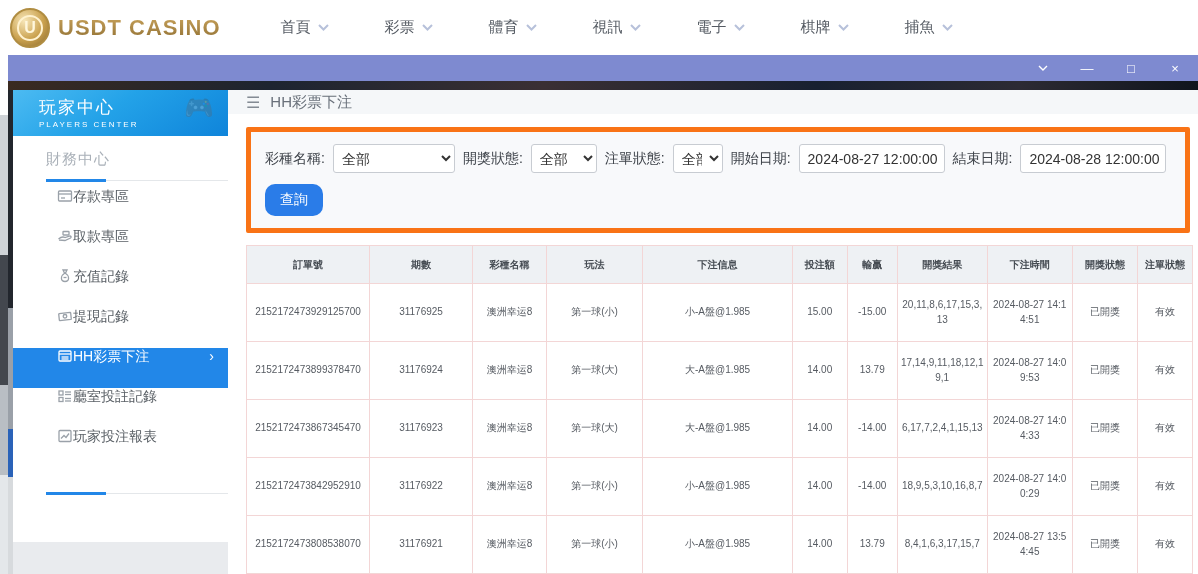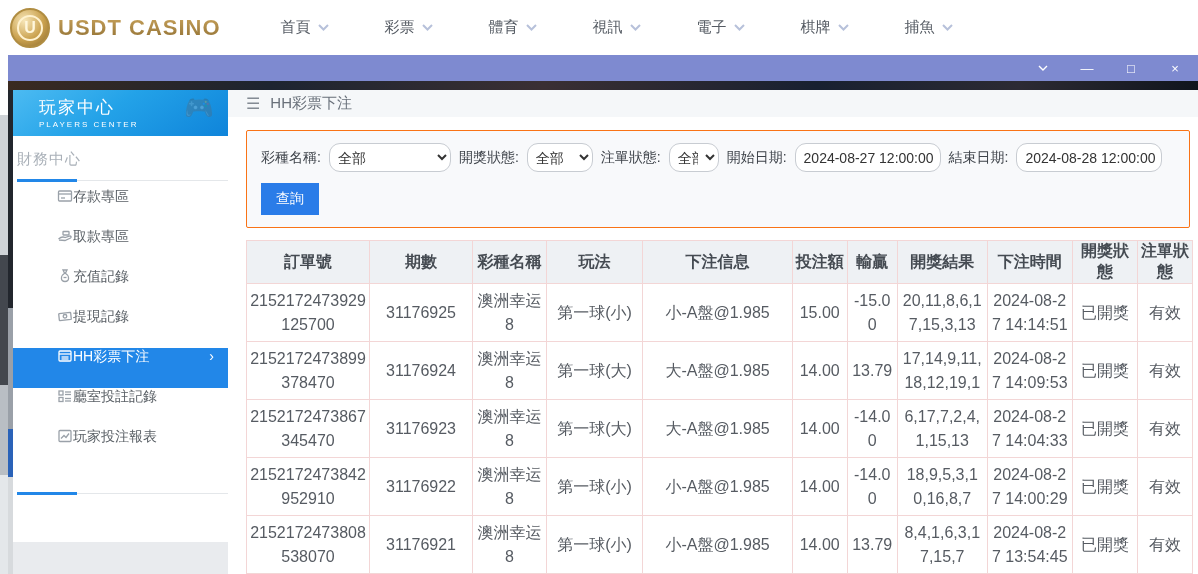--- a/index.html
+++ b/index.html
@@ -38,21 +38,21 @@
   .win-gutter { width:5px; background:linear-gradient(180deg,#22262d 0 45%,#9aa0a8 45% 70%,#2a62b8 70% 80%,#d7dadd 80%); }
 
   
   .sidebar { width:215px; background:#fff; display:flex; flex-direction:column; }
   .sb-header { height:46px; position:relative; overflow:hidden;
     background:linear-gradient(145deg,#4cbbf2 0%,#23a2e8 45%,#0f84da 100%);
     color:#fff; padding:6px 0 0 26px; }
   .sb-title { font-size:17px; font-weight:normal; letter-spacing:2px; }
   .sb-sub { font-size:8px; letter-spacing:2px; margin-top:1px; }
   .sb-watermark { position:absolute; right:14px; top:4px; font-size:24px; opacity:.3; }
-  .sb-section { padding:14px 0 0 4px; }
+  .sb-section { padding:14px 0 0 33px; }
   .sb-section-label { font-size:15px; color:#a9b0b8; letter-spacing:1px; }
   .sb-underline-wrap { margin-top:10px; height:3px; position:relative; margin-right:0; }
   .sb-underline-gray { position:absolute; left:0; right:0; top:1px; height:1px; background:#e4e7ea; }
   .sb-underline-blue { position:absolute; left:0; top:0; width:60px; height:3px; background:#2287e8; }
   .sb-items { margin-top:6px; }
   .sb-item { height:40px; display:flex; padding-left:44px; gap:0;
     font-size:14px; color:#5a6066; cursor:pointer; position:relative; }
   .sb-item svg { width:16px; height:16px; flex:0 0 16px; }
   .sb-item svg * { stroke:#9aa1a9; stroke-width:1.3; fill:none; }
   .sb-item.active { background:#2287e8; color:#fff; }
@@ -60,32 +60,32 @@
   .sb-item .arrow { position:absolute; right:14px; color:#fff; font-size:14px; }
   .sb-bottom { flex:1; background:linear-gradient(180deg,#fff 0 60%,#e9ebee 60%); }
 
   
   .main { flex:1; background:#fff; display:flex; flex-direction:column; min-width:0; }
   .breadcrumb { height:45px; background:#f5f7f9; display:flex; align-items:center; gap:10px;
     padding-left:18px; font-size:15px; color:#69707a; }
   .hamburger { font-size:16px; color:#848b94; }
   .content { padding:13px 8px 0 18px; }
 
-  .filter-box { border:1px solid #f97316; background:#f8f9fb; border-radius:2px; padding:12px 14px 12px 14px; }
+  .filter-box { border:5px solid #f97316; background:#f8f9fb; border-radius:2px; padding:12px 14px 12px 14px; }
   .filter-row { display:flex; align-items:center; gap:8px; font-size:14px; color:#3e434a; flex-wrap:nowrap; }
   .filter-row label { white-space:nowrap; }
-  select,.date-input { height:29px; border:1px solid #c8ccd2; border-radius:11px; background:#fff;
+  select,.date-input { height:29px; border:1px solid #c8ccd2; border-radius:3px; background:#fff;
     font-size:14px; color:#333; font-family:inherit; padding:0 4px; }
   .sel-lottery { width:122px; } .sel-draw { width:66px; } .sel-order { width:50px; }
   .date-input { width:146px; padding-left:8px; }
-  .query-btn { margin-top:11px; background:#2a7ce8; color:#fff; border:none; border-radius:0;
+  .query-btn { margin-top:11px; background:#2a7ce8; color:#fff; border:none; border-radius:10px;
     font-size:14px; padding:7px 15px; cursor:pointer; font-family:inherit; }
 
   
-  table { width:947px; margin-top:12px; border-collapse:collapse; table-layout:fixed; font-size:16px; }
+  table { width:947px; margin-top:12px; border-collapse:collapse; table-layout:fixed; font-size:10px; }
   th { background:#eef1f4; color:#454b52; font-weight:bold; height:38px; border:1px solid #f3d6d6; padding:0 2px; }
   td { height:58px; text-align:center; color:#565b62; border:1px solid #f3d6d6;
     padding:2px 3px; line-height:1.45; word-break:break-all; }
 </style>
 </head>
 <body>
 
 <div class="site-header">
   <div class="logo">
     <div class="coin">

